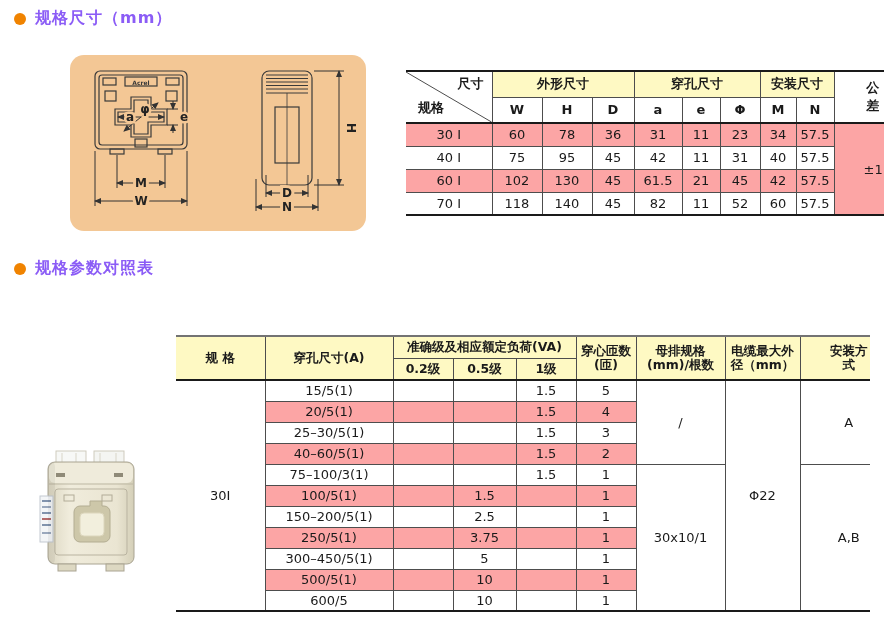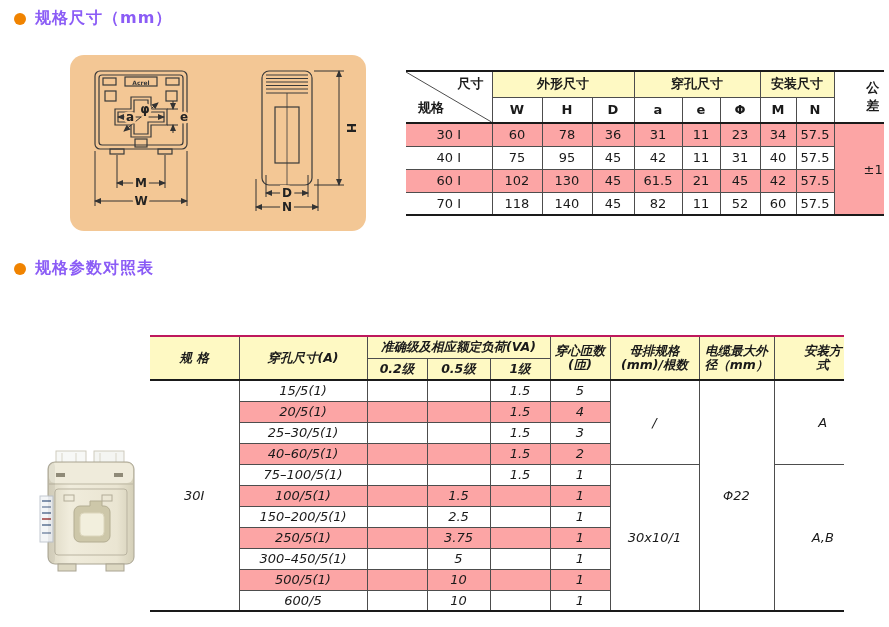--- a/index.html
+++ b/index.html
@@ -35,22 +35,22 @@
   .dim-table { position:absolute; left:406px; top:70px; width:478px;
                border-top:2px solid #1a1a1a; border-bottom:2px solid #1a1a1a; }
   .dim-table thead tr { height:26px; }
   .dim-table tbody tr { height:23px; }
   .diag-cell { position:relative; background:#fff; padding:0; }
   .diag-cell svg { position:absolute; inset:0; width:100%; height:100%; }
   .diag-top { position:absolute; top:3px; right:8px; font-weight:bold; }
   .diag-bot { position:absolute; bottom:5px; left:12px; font-weight:bold; }
 
   
-  .spec-table { position:absolute; left:150px; top:335px; width:694px;
-                border-top:2px solid #be185d; border-bottom:2px solid #1a1a1a;font-style:italic; }
+  .spec-table { position:absolute; left:176px; top:335px; width:694px;
+                border-top:2px solid #737373; border-bottom:2px solid #1a1a1a; }
   .spec-table thead tr { height:22px; }
   .spec-table thead th { font-size:12.5px; line-height:1.15; }
   .spec-table tbody tr { height:21px; }
 </style>
 </head>
 <body>
 
 <div class="page">
 
   <div class="sec-head" style="top:8px;">
@@ -339,21 +339,21 @@
           <td>3</td>
         </tr>
         <tr class="stripe">
           <td>40–60/5(1)</td>
           <td></td>
           <td></td>
           <td>1.5</td>
           <td>2</td>
         </tr>
         <tr>
-          <td>75–100/5(1)</td>
+          <td>75–100/3(1)</td>
           <td></td>
           <td></td>
           <td>1.5</td>
           <td>1</td>
           <td rowspan="7" class="merged">30x10/1</td>
           <td rowspan="7" class="merged no-r">A,B</td>
         </tr>
         <tr class="stripe">
           <td>100/5(1)</td>
           <td></td>

